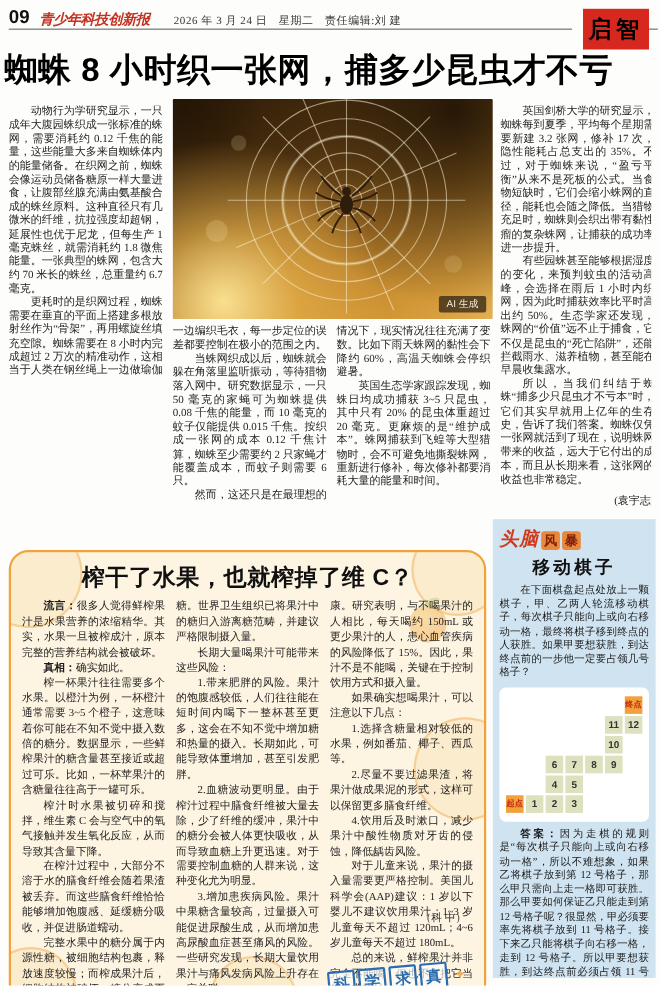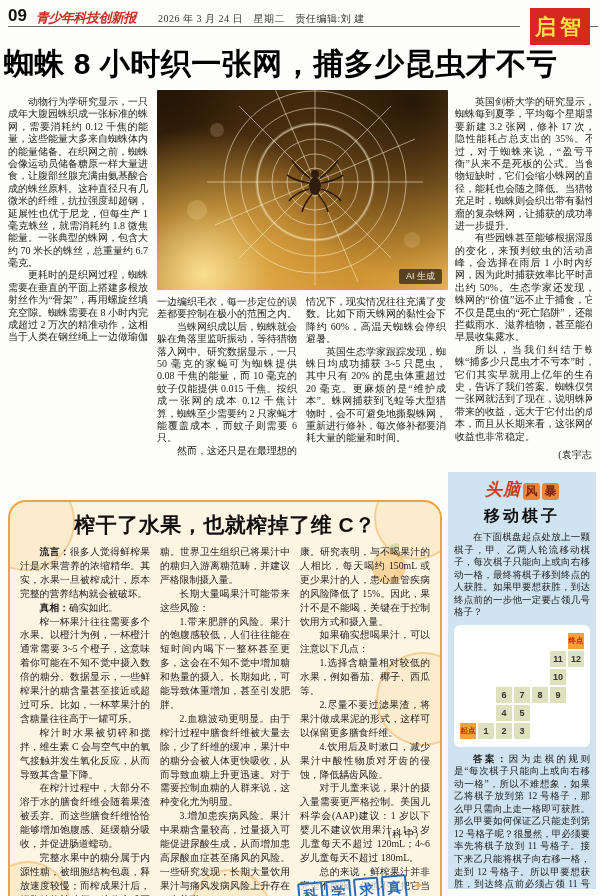--- a/index.html
+++ b/index.html
@@ -6,21 +6,21 @@
   body{
     width:600px;height:896px;position:relative;background:#fdfdfb;
     font-family:"Liberation Serif",serif;color:#1c1c1c;overflow:hidden;
   }
   
   .pagenum{position:absolute;left:8px;top:6px;font:bold 17px "Liberation Sans",sans-serif;color:#111;}
   .masthead{position:absolute;left:36px;top:9px;font-size:13px;font-weight:bold;font-style:italic;color:#c33122;letter-spacing:-0.5px;}
   .dateline{position:absolute;left:158px;top:12px;font-size:10px;color:#333;letter-spacing:0.5px;}
   .headrule{position:absolute;left:8px;top:26px;width:512px;border-top:1.5px solid #666;}
   .headrule2{position:absolute;right:2px;top:26px;width:8px;border-top:1.5px solid #666;}
-  .badge{position:absolute;right:10px;top:8px;width:60px;height:37px;background:#d6281e;color:#fde047;
+  .badge{position:absolute;right:10px;top:8px;width:60px;height:37px;background:#d6281e;color:#000000;
     font:bold 21px "Liberation Sans",sans-serif;display:flex;align-items:center;justify-content:center;letter-spacing:4px;}
   
   .headline{position:absolute;left:4px;top:44px;width:594px;font-family:"Liberation Sans",sans-serif;
     font-weight:900;font-size:30px;letter-spacing:0.5px;white-space:nowrap;color:#000;}
   
   .a1{position:absolute;left:8px;top:90px;width:584px;height:382px;overflow:hidden;}
   .a1col{position:absolute;width:140px;font-size:10px;line-height:1.24;text-align:justify;overflow:hidden;}
   .a1col p{margin:0;text-indent:2em;}
   .a1col p.flush{text-indent:0;}
   .c1{left:0;top:6px;height:372px;}
@@ -59,21 +59,21 @@
   .a2col p{margin:0;text-indent:2em;}
   .a2col p.flush{text-indent:0;}
   .a2byline{text-align:right;text-indent:0 !important;}
   .stamp{position:absolute;right:16px;bottom:12px;display:flex;gap:3px;align-items:center;transform:rotate(-5deg);}
   .stamp .ch{width:21px;height:21px;border:2px solid #2b6cb0;color:#2b6cb0;background:rgba(255,255,255,0.65);
     font:bold 14px "Liberation Serif",serif;display:flex;align-items:center;justify-content:center;border-radius:2px;}
   .stamp .star{color:#f2b056;font-size:13px;margin-left:3px;}
   
   .pz{position:absolute;left:448px;top:472px;width:148px;height:417px;box-sizing:border-box;
     background:#cfe3f0;padding:5px 6px;overflow:hidden;}
-  .bs{ text-align:center;margin-top:1px;}
+  .bs{ margin-top:1px;}
   .bs .s1{color:#d23c1e;font-weight:bold;font-style:italic;font-size:17px;letter-spacing:1px;}
   .bs .bx{display:inline-flex;width:17px;height:17px;background:#e9873a;color:#7d1f0e;font-weight:bold;
     font-size:12px;border-radius:3px;align-items:center;justify-content:center;margin-left:2px;vertical-align:middle;
     font-family:"Liberation Sans",sans-serif;}
   .pztitle{text-align:center;font-family:"Liberation Sans",sans-serif;font-weight:900;font-size:16px;
     letter-spacing:3px;margin:5px 0 4px;color:#111;}
   .pztext{font-size:9.5px;line-height:1.32;text-align:justify;}
   .pztext p{margin:0;text-indent:2em;}
   .boardbox{background:#fff;border-radius:6px;padding:8px 6px;margin:6px 0;}
   .board{display:grid;grid-template-columns:repeat(7,16px);grid-auto-rows:16px;gap:2px;justify-content:center;}

